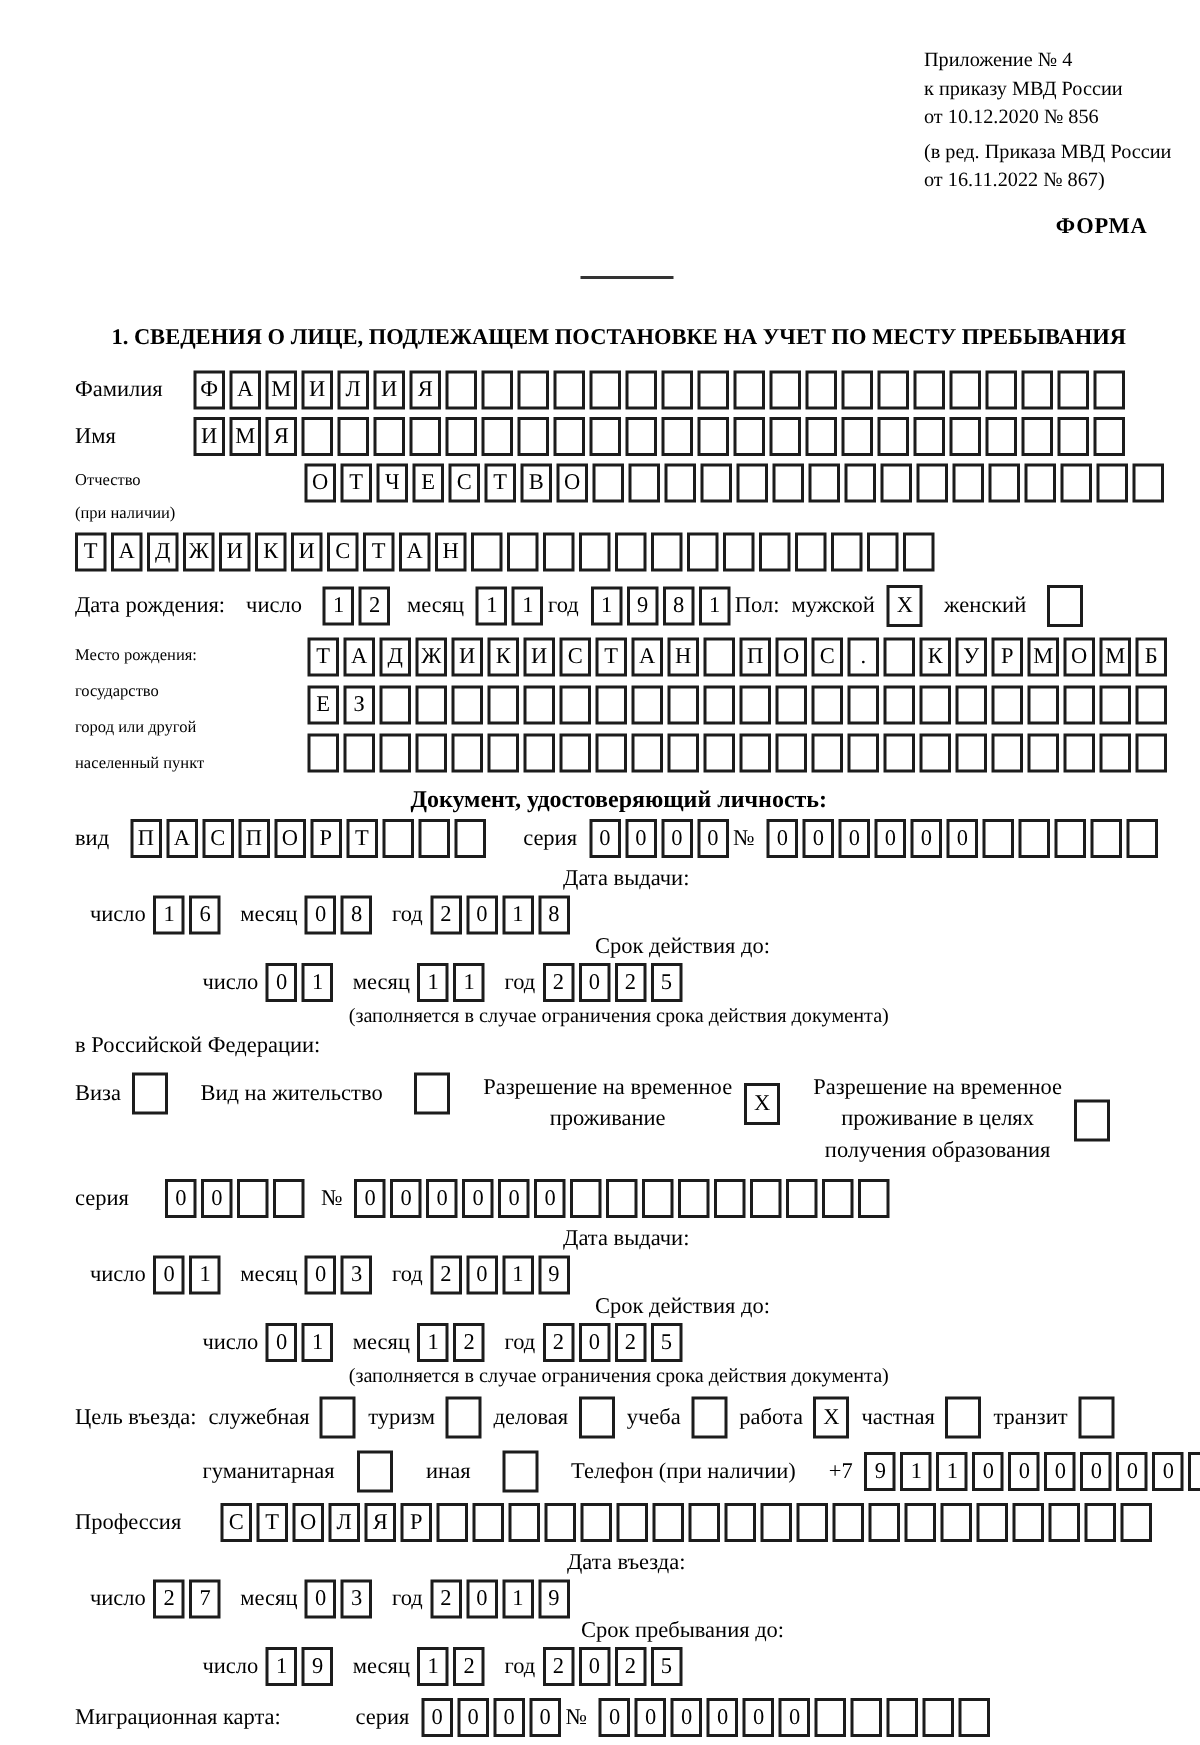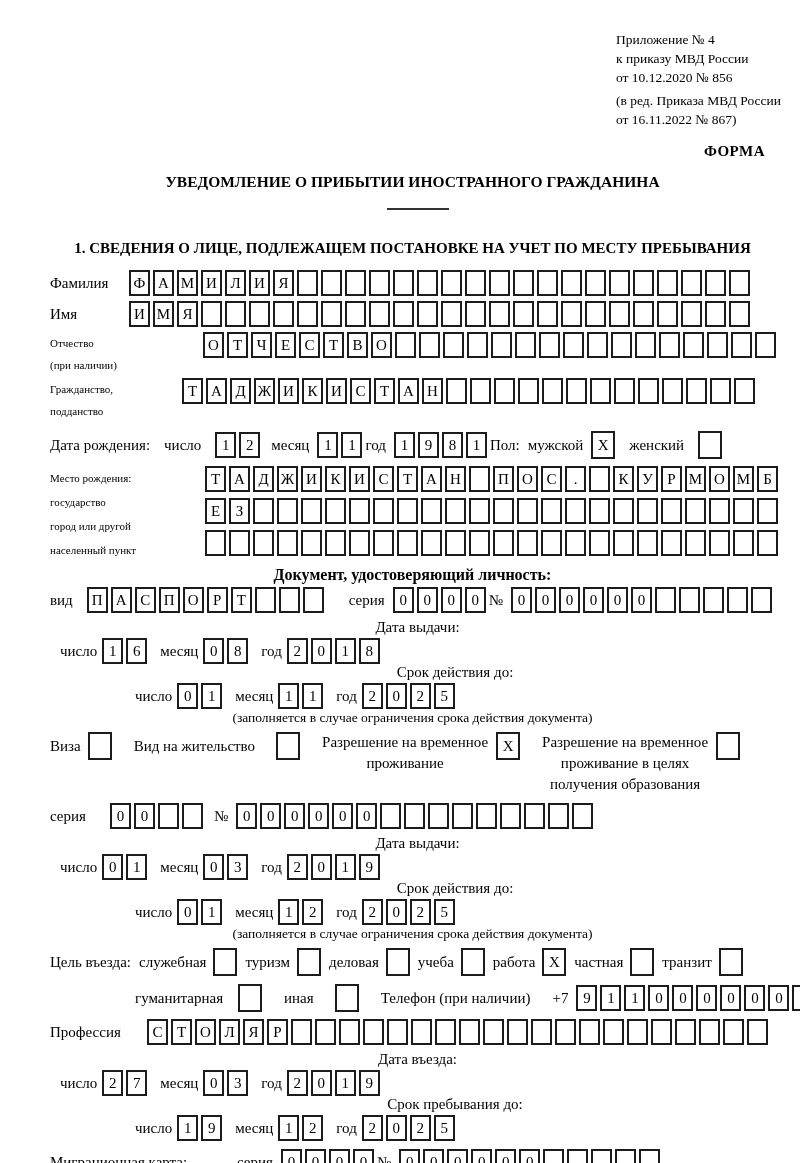--- a/index.html
+++ b/index.html
@@ -50,21 +50,21 @@
   .date-line .lbl { margin-right:5px; }
   .date-line .boxes { margin-right:10px; }
   .note-right { text-align:center; font-size:13.5px; margin-top:1px; }
 
   .center-bold { text-align:center; font-weight:bold; font-size:16px; margin-top:8px; }
   .plain { font-size:15px; line-height:23px; margin-top:5px; }
 
   
   .opt { display:flex; align-items:center; }
   .opt .lbl { margin-right:7px; line-height:24px; }
-  .opt-stack { display:flex; align-items:flex-start; }
+  .opt-stack { display:flex; align-items:center; }
   .opt-lines { font-size:15px; line-height:21px; text-align:center; margin-right:8px; }
 
   
   .rep-row { display:flex; align-items:flex-start; margin-top:10px; }
   .rep-labels { width:135px; flex:0 0 auto; font-size:15px; line-height:24px; }
   .rep-boxes .boxes { display:flex; margin-bottom:7px; }
 </style>
 </head>
 <body>
 
@@ -73,21 +73,20 @@
   <div class="hdr">
     <div>Приложение № 4</div>
     <div>к приказу МВД России</div>
     <div>от 10.12.2020 № 856</div>
     <div class="sub">(в ред. Приказа МВД России</div>
     <div>от 16.11.2022 № 867)</div>
   </div>
   <div class="forma">ФОРМА</div>
 
   <div class="title">
-    <div>УВЕДОМЛЕНИЕ О ПРИБЫТИИ ИНОСТРАННОГО ГРАЖДАНИНА</div>
     <div>
       <span class="blank-line"></span>
     </div>
   </div>
 
   <div class="sec-heading">1. СВЕДЕНИЯ О ЛИЦЕ, ПОДЛЕЖАЩЕМ ПОСТАНОВКЕ НА УЧЕТ ПО МЕСТУ ПРЕБЫВАНИЯ</div>
 
   <div class="frow" style="margin-top:13px;">
     <span class="lbl w79">Фамилия</span>
     <span class="boxes">
@@ -179,24 +178,20 @@
         <span class="box"></span>
         <span class="box"></span>
         <span class="box"></span>
         <span class="box"></span>
         <span class="box"></span>
         <span class="box"></span>
       </span>
   </div>
 
   <div class="frow" style="margin-top:2px;">
-    <span class="w132">
-      <span class="lbl2" style="display:block;">Гражданство,</span>
-      <span class="lbl2" style="display:block;">подданство</span>
-    </span>
     <span class="boxes">
         <span class="box">Т</span>
         <span class="box">А</span>
         <span class="box">Д</span>
         <span class="box">Ж</span>
         <span class="box">И</span>
         <span class="box">К</span>
         <span class="box">И</span>
         <span class="box">С</span>
         <span class="box">Т</span>
@@ -425,20 +420,21 @@
             <span class="box">2</span>
             <span class="box">0</span>
             <span class="box">2</span>
             <span class="box">5</span>
           </span>
       </div>
     </div>
   </div>
   <div class="note-right">(заполняется в случае ограничения срока действия документа)</div>
 
+  <div class="plain" style="margin-top:1px;">в Российской Федерации:</div>
 
   <div class="frow" style="margin-top:6px; align-items:flex-start;">
     <span class="opt">
       <span class="lbl">Виза</span>
       <span class="cbox"></span>
     </span>
     <span class="gap22"></span>
     <span class="opt">
       <span class="lbl">Вид на жительство</span>
       <span class="gap14"></span>

